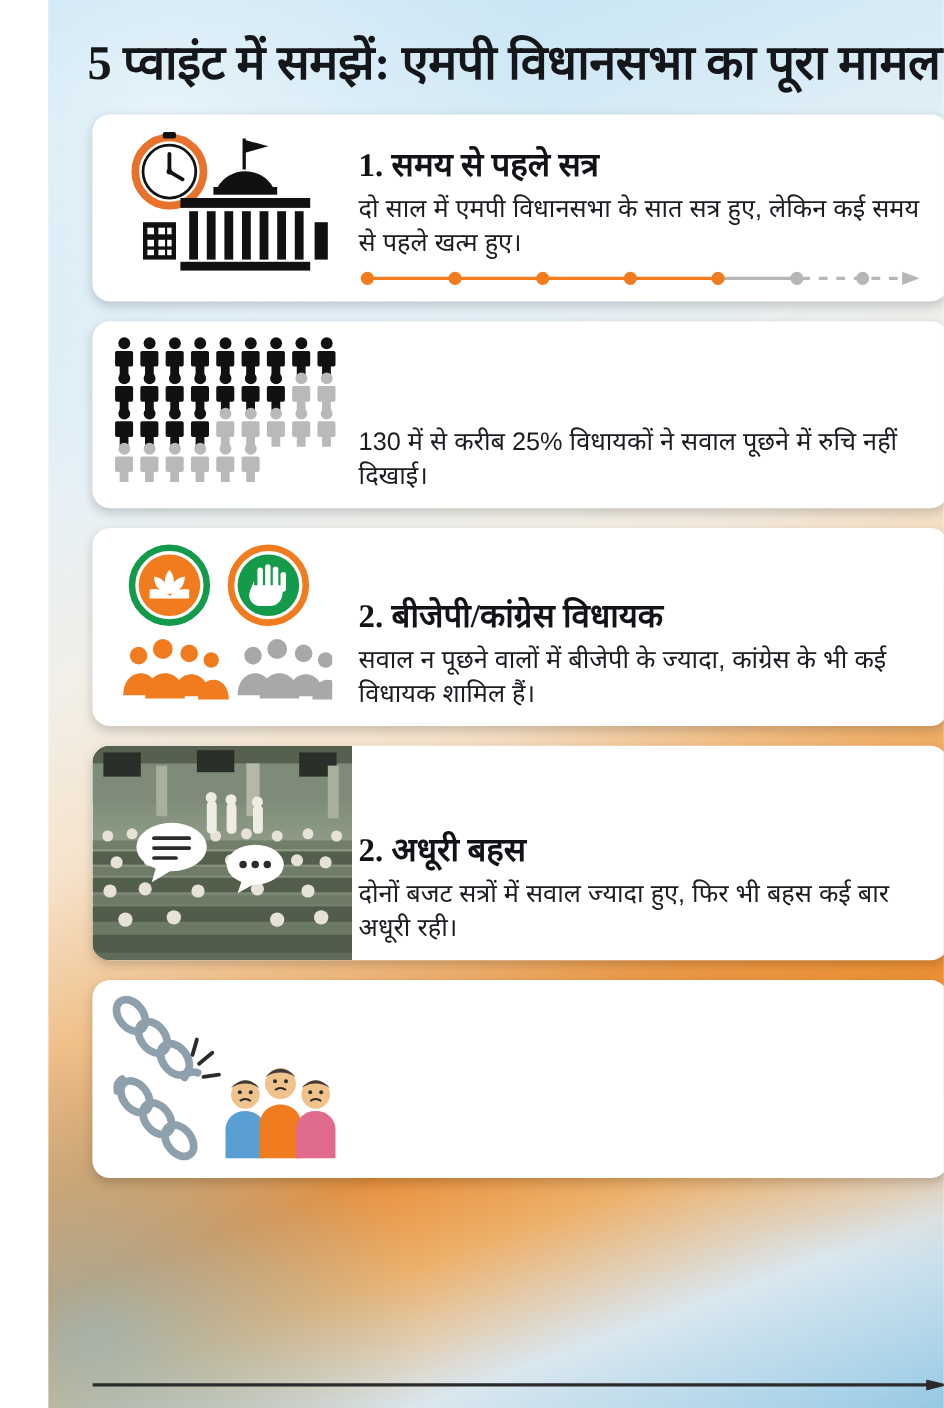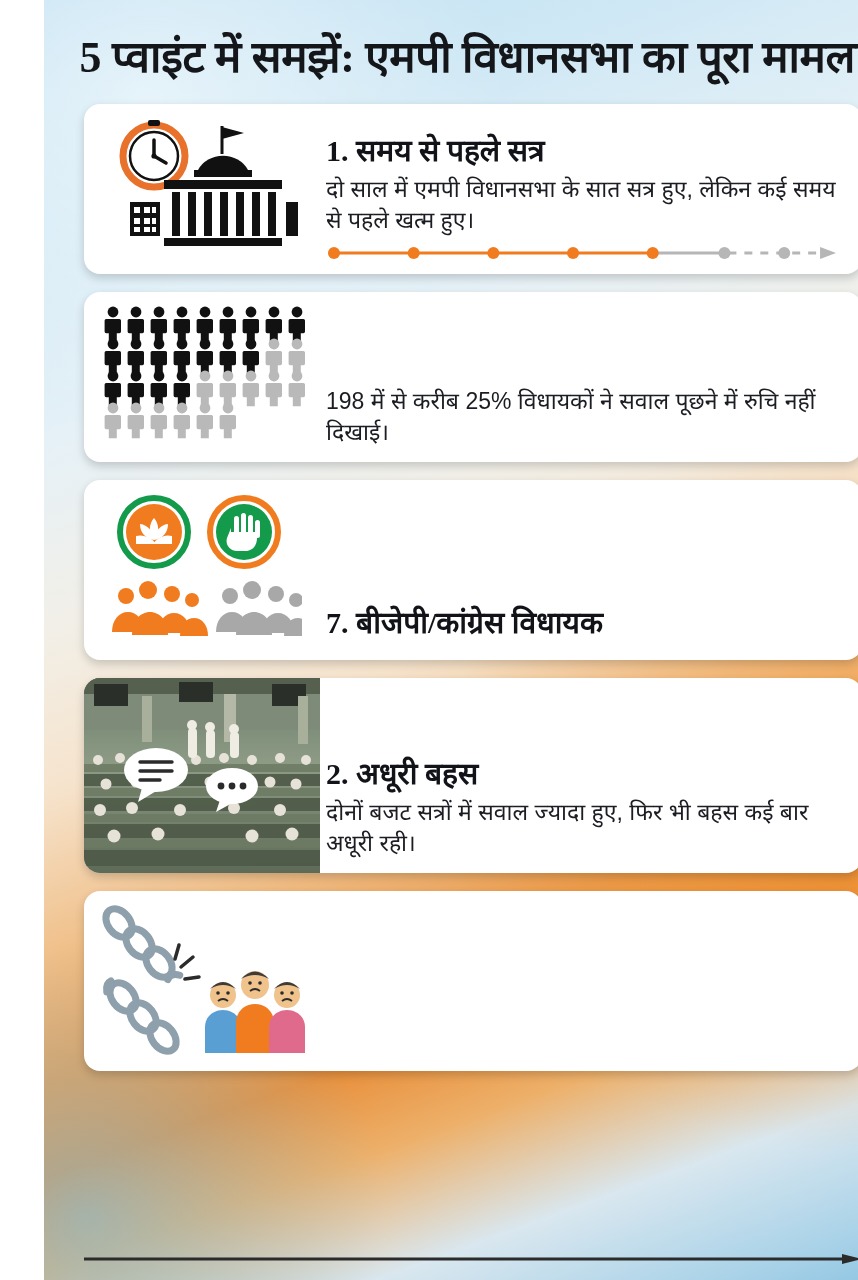--- a/index.html
+++ b/index.html
@@ -236,21 +236,21 @@
             <use href="#person" x="16" y="116"></use>
               <use href="#person" x="39" y="116"></use>
               <use href="#person" x="62" y="116"></use>
               <use href="#person" x="85" y="116"></use>
               <use href="#person" x="108" y="116"></use>
               <use href="#person" x="131" y="116"></use>
           </g>
         </svg>
       </div>
       <div class="txt">
-        <div class="card-desc">198 में से करीब 25% विधायकों ने सवाल पूछने में रुचि नहीं दिखाई।</div>
+        <div class="card-desc">130 में से करीब 25% विधायकों ने सवाल पूछने में रुचि नहीं दिखाई।</div>
       </div>
     </div>
 
     <div class="card">
       <div class="art">
         <svg width="200" height="160" viewBox="0 0 200 160">
 
           <circle cx="52" cy="42" r="34" fill="#ffffff" stroke="#149a4b" stroke-width="6"></circle>
           <circle cx="52" cy="42" r="28" fill="#f07c1f"></circle>
           <g fill="#ffffff">
@@ -288,21 +288,22 @@
               <circle cx="174" cy="104" r="8"></circle>
               <circle cx="194" cy="110" r="7"></circle>
             <path d="M114 142 c0 -12 7 -20 16 -20 c9 0 16 8 16 20 z"></path>
             <path d="M134 145 c0 -14 8 -23 18 -23 c10 0 18 9 18 23 z"></path>
             <path d="M160 143 c0 -12 7 -20 16 -20 c9 0 16 8 16 20 z"></path>
             <path d="M182 146 c0 -11 6 -18 14 -18 c8 0 14 7 14 18 z"></path>
           </g>
         </svg>
       </div>
       <div class="txt">
-        <div class="card-title">7. बीजेपी/कांग्रेस विधायक</div>
+        <div class="card-title">2. बीजेपी/कांग्रेस विधायक</div>
+        <div class="card-desc">सवाल न पूछने वालों में बीजेपी के ज्यादा, कांग्रेस के भी कई विधायक शामिल हैं।</div>
       </div>
     </div>
 
     <div class="card photo-card">
       <div class="art">
         <svg width="236" height="195" viewBox="0 0 236 195" preserveAspectRatio="xMidYMid slice">
           <defs>
             <linearGradient id="hallbg" x1="0" y1="0" x2="0" y2="1">
               <stop offset="0%" stop-color="#6b7c6a"></stop>
               <stop offset="45%" stop-color="#8e9c86"></stop>

